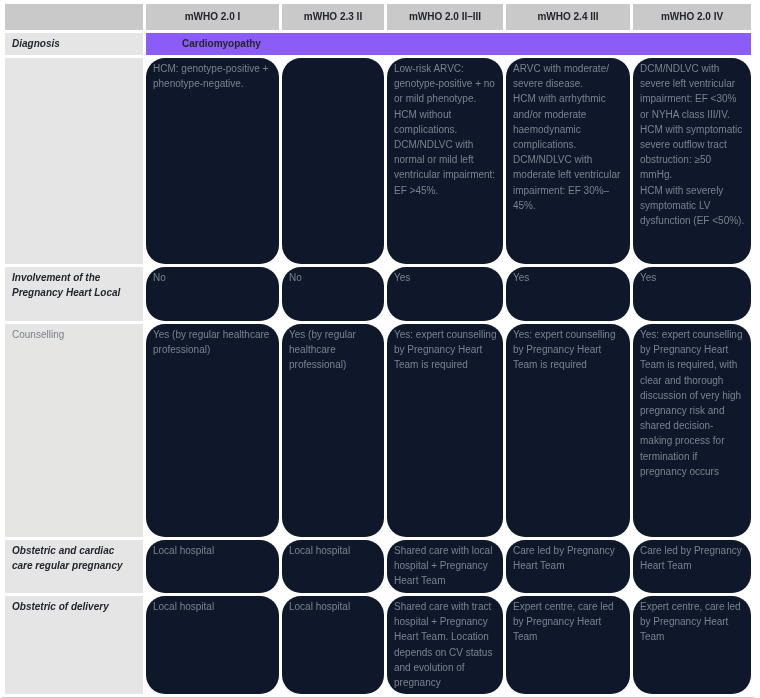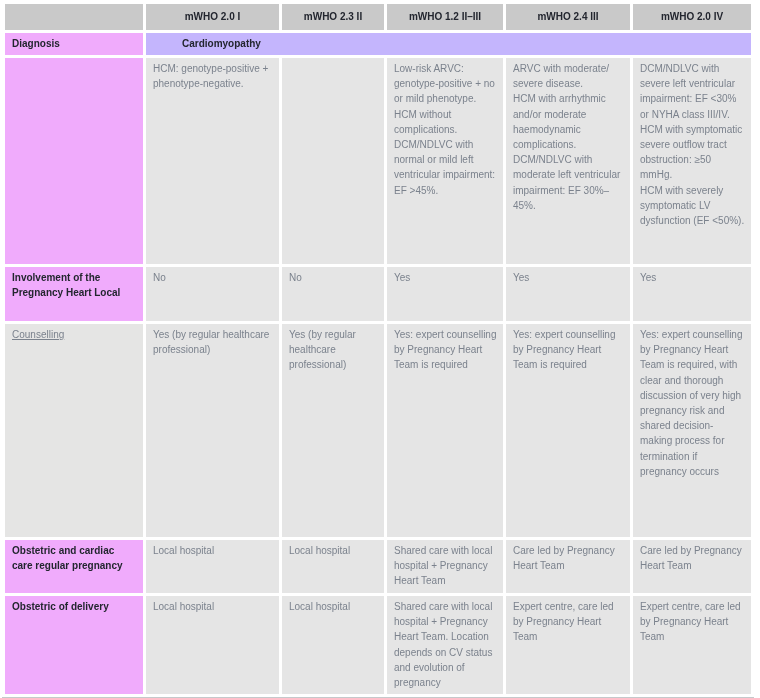--- a/index.html
+++ b/index.html
@@ -35,37 +35,38 @@
     background: #c9c9c9;
     color: #23262f;
     font-weight: bold;
     text-align: center;
     vertical-align: middle;
     height: 26px;
     padding: 2px 4px;
     font-size: 10px;
   }
   .lbl {
-    background: #f0abfc;
+    background: #e5e5e5;
     color: #23262f;
     font-weight: bold;
+    font-style: italic;
   }
   .lbl-plain {
     background: #e5e5e4;
     color: #7b828d;
     font-weight: normal;
-    text-decoration: underline;
   }
   .cell {
-    background: #e5e5e5;
+    background: #0f172a;
     color: #7b828d;
     white-space: pre-line;
+    border-radius: 19px;
   }
   .cell-strong {
-    background: #c4b5fd;
+    background: #8b5cf6;
     color: #23262f;
     font-weight: bold;
     padding-left: 36px;
   }
   tr.r-diag  th, tr.r-diag  td { height: 22px; }
   tr.r-class th, tr.r-class td { height: 206px; }
   tr.r-inv   th, tr.r-inv   td { height: 54px; }
   tr.r-coun  th, tr.r-coun  td { height: 213px; }
   tr.r-obs   th, tr.r-obs   td { height: 53px; }
   tr.r-loc   th, tr.r-loc   td { height: 98px; }
@@ -87,21 +88,21 @@
       <col style="width:102px">
       <col style="width:116px">
       <col style="width:124px">
       <col style="width:118px">
     </colgroup>
     <thead>
       <tr>
         <th></th>
         <th>mWHO 2.0 I</th>
         <th>mWHO 2.3 II</th>
-        <th>mWHO 1.2 II–III</th>
+        <th>mWHO 2.0 II–III</th>
         <th>mWHO 2.4 III</th>
         <th>mWHO 2.0 IV</th>
       </tr>
     </thead>
     <tbody>
       <tr class="r-diag">
         <th class="lbl">Diagnosis</th>
         <td class="cell-strong" colspan="5">Cardiomyopathy</td>
       </tr>
       <tr class="r-class">
@@ -139,20 +140,20 @@
         <td class="cell">Local hospital</td>
         <td class="cell">Local hospital</td>
         <td class="cell">Shared care with local hospital + Pregnancy Heart Team</td>
         <td class="cell">Care led by Pregnancy Heart Team</td>
         <td class="cell">Care led by Pregnancy Heart Team</td>
       </tr>
       <tr class="r-loc">
         <th class="lbl">Obstetric of delivery</th>
         <td class="cell">Local hospital</td>
         <td class="cell">Local hospital</td>
-        <td class="cell">Shared care with local hospital + Pregnancy Heart Team. Location depends on CV status and evolution of pregnancy</td>
+        <td class="cell">Shared care with tract hospital + Pregnancy Heart Team. Location depends on CV status and evolution of pregnancy</td>
         <td class="cell">Expert centre, care led by Pregnancy Heart Team</td>
         <td class="cell">Expert centre, care led by Pregnancy Heart Team</td>
       </tr>
     </tbody>
   </table>
   <div class="bottom-rule"></div>
 </div>
 
 </body></html>

